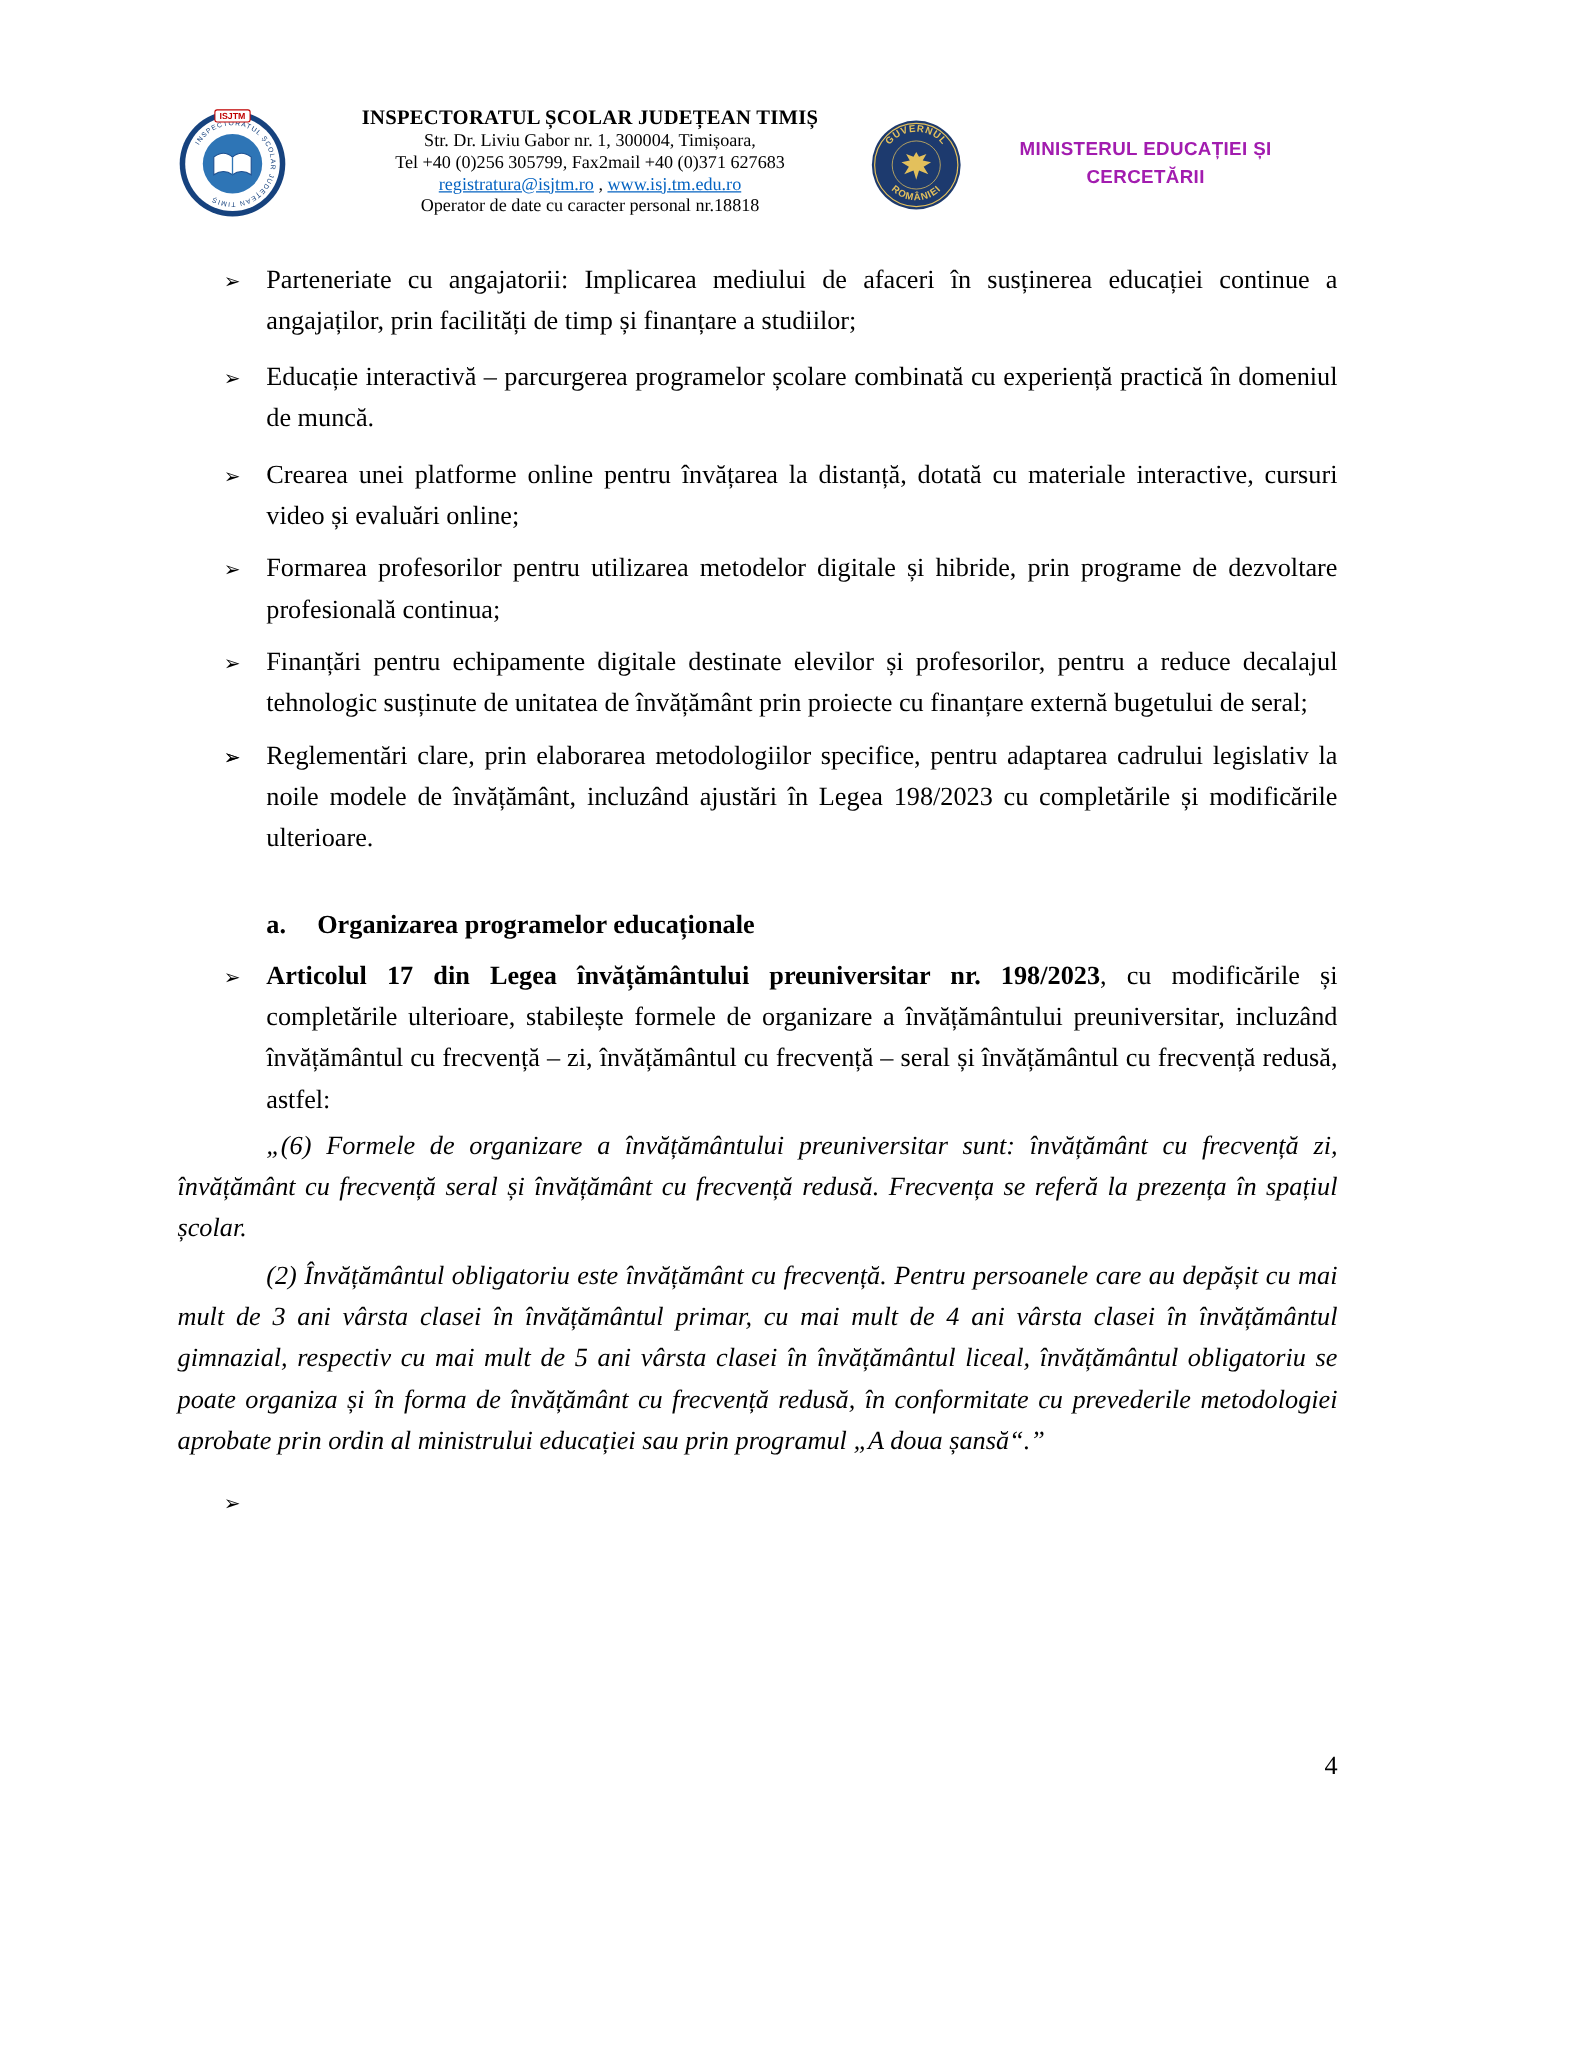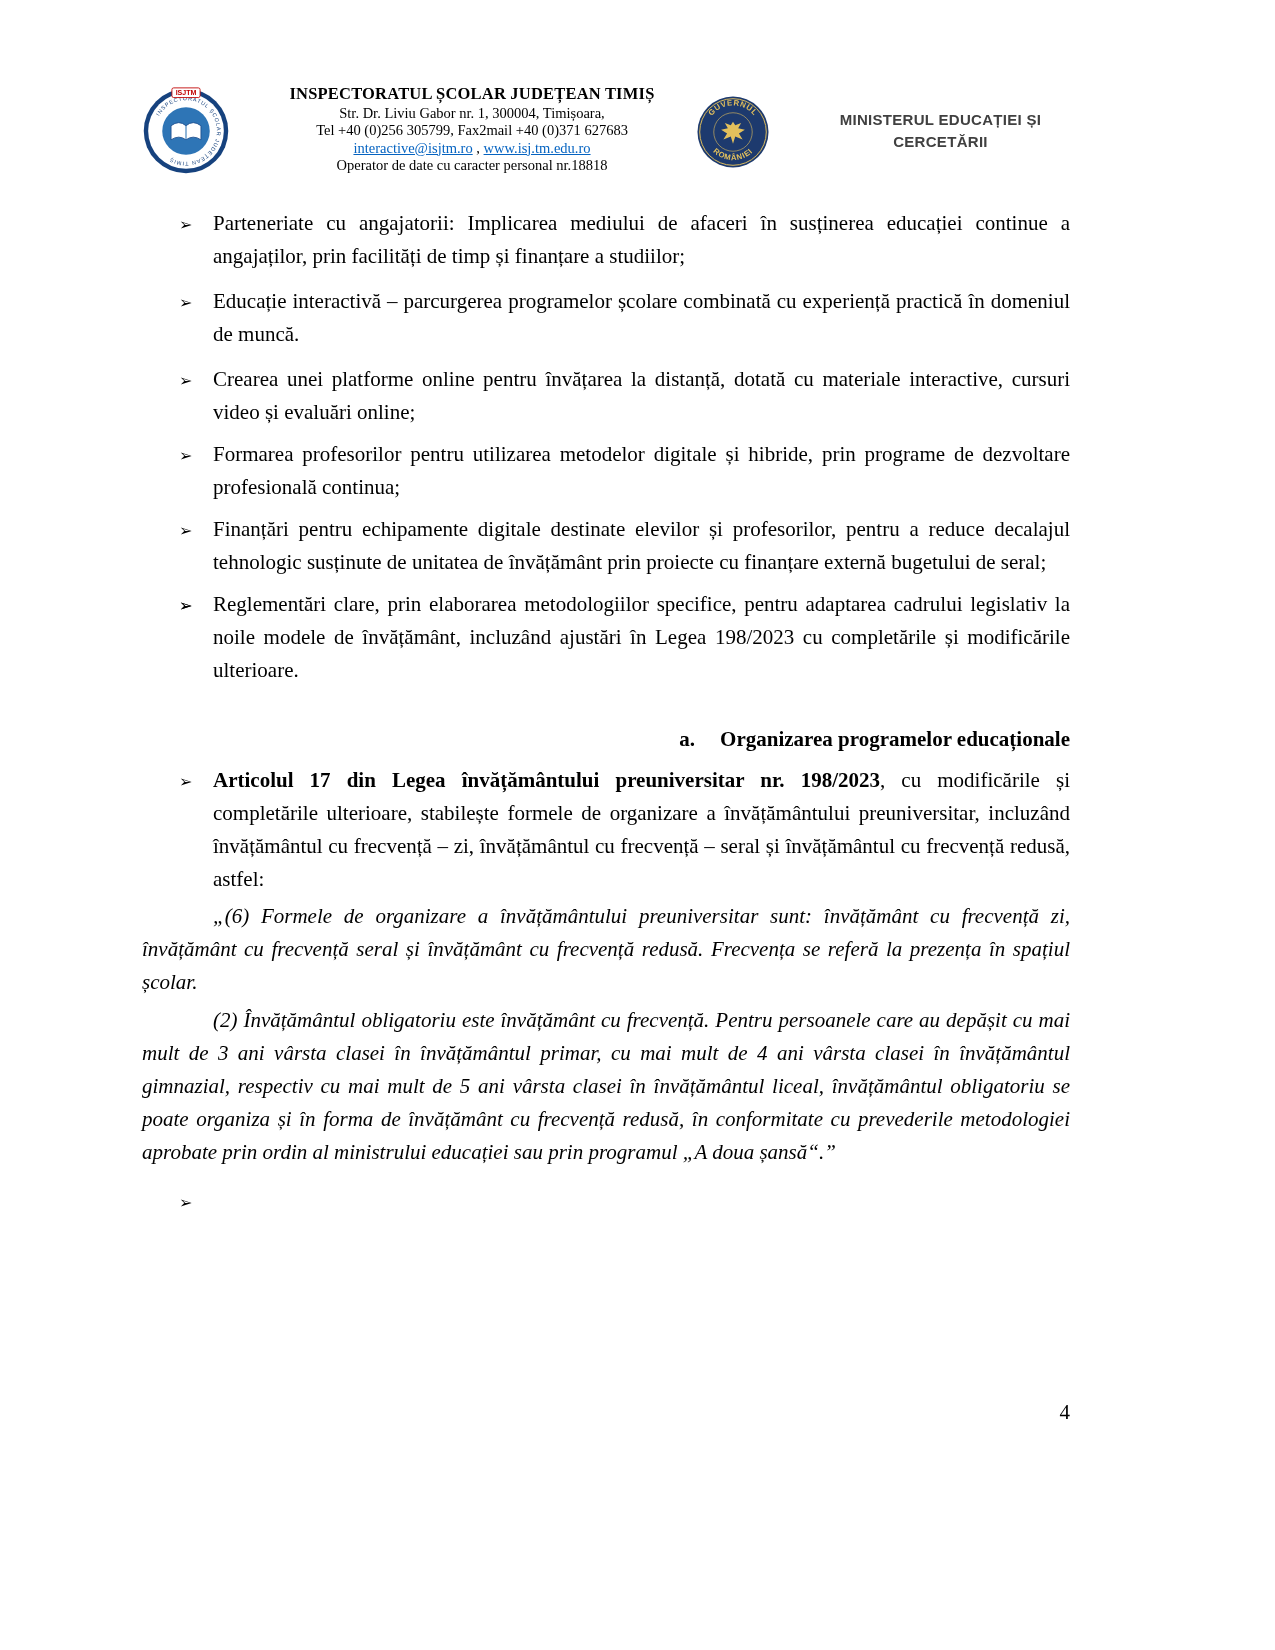--- a/index.html
+++ b/index.html
@@ -21,36 +21,36 @@
   .doc-header { display: flex; align-items: flex-start; margin-bottom: 32px; }
   .isjtm-logo { width: 88px; height: 88px; flex: 0 0 auto; margin-top: 2px; }
   .inst {
     width: 400px; flex: 0 0 auto; margin-left: 42px;
     text-align: center; font-size: 14.5px; line-height: 17.5px;
   }
   .inst-name { font-size: 16.5px; font-weight: bold; letter-spacing: .2px; margin-bottom: 2px; }
   .doc-link { color: #0563c1; text-decoration: underline; cursor: pointer; }
   .gov-logo { width: 74px; height: 74px; flex: 0 0 auto; margin-left: 24px; margin-top: 10px; }
   .ministry {
-    width: 205px; flex: 0 0 auto; margin-left: 68px; margin-top: 24px;
-    text-align: center; color: #404040;
+    width: 205px; flex: 0 0 auto; margin-left: 44px; margin-top: 24px;
+    text-align: center; color: #a21caf;
     font-family: "Liberation Sans", sans-serif; font-weight: bold;
     font-size: 15px; line-height: 22px; letter-spacing: .3px;
   }
 
   
   .bullet { position: relative; padding-left: 71px; text-align: justify; margin: 0 0 9px 0; }
   .bullet .arrow {
     position: absolute; left: 37px; top: 1px;
     font-family: "DejaVu Sans", sans-serif; font-size: 16px; line-height: 33px;
   }
   .mb12 { margin-bottom: 12px; }
   .mb4  { margin-bottom: 4px; }
   .heading-v { font-weight: bold; margin: 0 0 7px 71px; }
-  .sub-a { font-weight: bold; margin: 36px 0 8px 71px; text-align: right; }
+  .sub-a { font-weight: bold; margin: 36px 0 8px 71px; }
   .sub-a .sub-label { display: inline-block; margin-right: 25px; }
   .bold { font-weight: bold; }
   .bullet-bold { font-weight: bold; }
   .quote { font-style: italic; text-align: justify; text-indent: 71px; margin: 0 0 5px 0; }
   .quote.q2 { margin-bottom: 16px; }
   .page-number { position: absolute; top: 1396px; right: 205px; font-size: 21px; }
 </style>
 </head>
 <body>
 
@@ -73,21 +73,21 @@
         <line x1="50" y1="44" x2="50" y2="60" stroke="#2e75b6" stroke-width="1.2"></line>
         <rect x="34" y="1" width="32" height="11" rx="2" fill="#ffffff" stroke="#c00000" stroke-width="1"></rect>
         <text x="50" y="9.5" font-size="8" fill="#c00000" font-weight="bold" text-anchor="middle" font-family="Liberation Sans, sans-serif">ISJTM</text>
       </svg>
     </div>
 
     <div class="inst">
       <div class="inst-name">INSPECTORATUL ȘCOLAR JUDEȚEAN TIMIȘ</div>
       <div class="inst-line">Str. Dr. Liviu Gabor nr. 1, 300004, Timișoara,</div>
       <div class="inst-line">Tel +40 (0)256 305799,  Fax2mail +40 (0)371 627683</div>
-      <div class="inst-line"><a class="doc-link" href="#">interactive@isjtm.ro</a><span> ,  </span><a class="doc-link" href="#">www.isj.tm.edu.ro</a></div>
+      <div class="inst-line"><a class="doc-link" href="#">registratura@isjtm.ro</a><span> ,  </span><a class="doc-link" href="#">www.isj.tm.edu.ro</a></div>
       <div class="inst-line">Operator de date cu caracter personal nr.18818</div>
     </div>
 
     <div class="gov-logo">
       <svg viewBox="0 0 100 100" width="74" height="74">
         <circle cx="50" cy="50" r="48" fill="#1d3a6e"></circle>
         <circle cx="50" cy="50" r="45" fill="none" stroke="#e3c05c" stroke-width="1.3"></circle>
         <circle cx="50" cy="50" r="26" fill="none" stroke="#e3c05c" stroke-width="0.8"></circle>
         <defs>
           <path id="govTop" d="M 14 50 A 36 36 0 0 1 86 50"></path>

